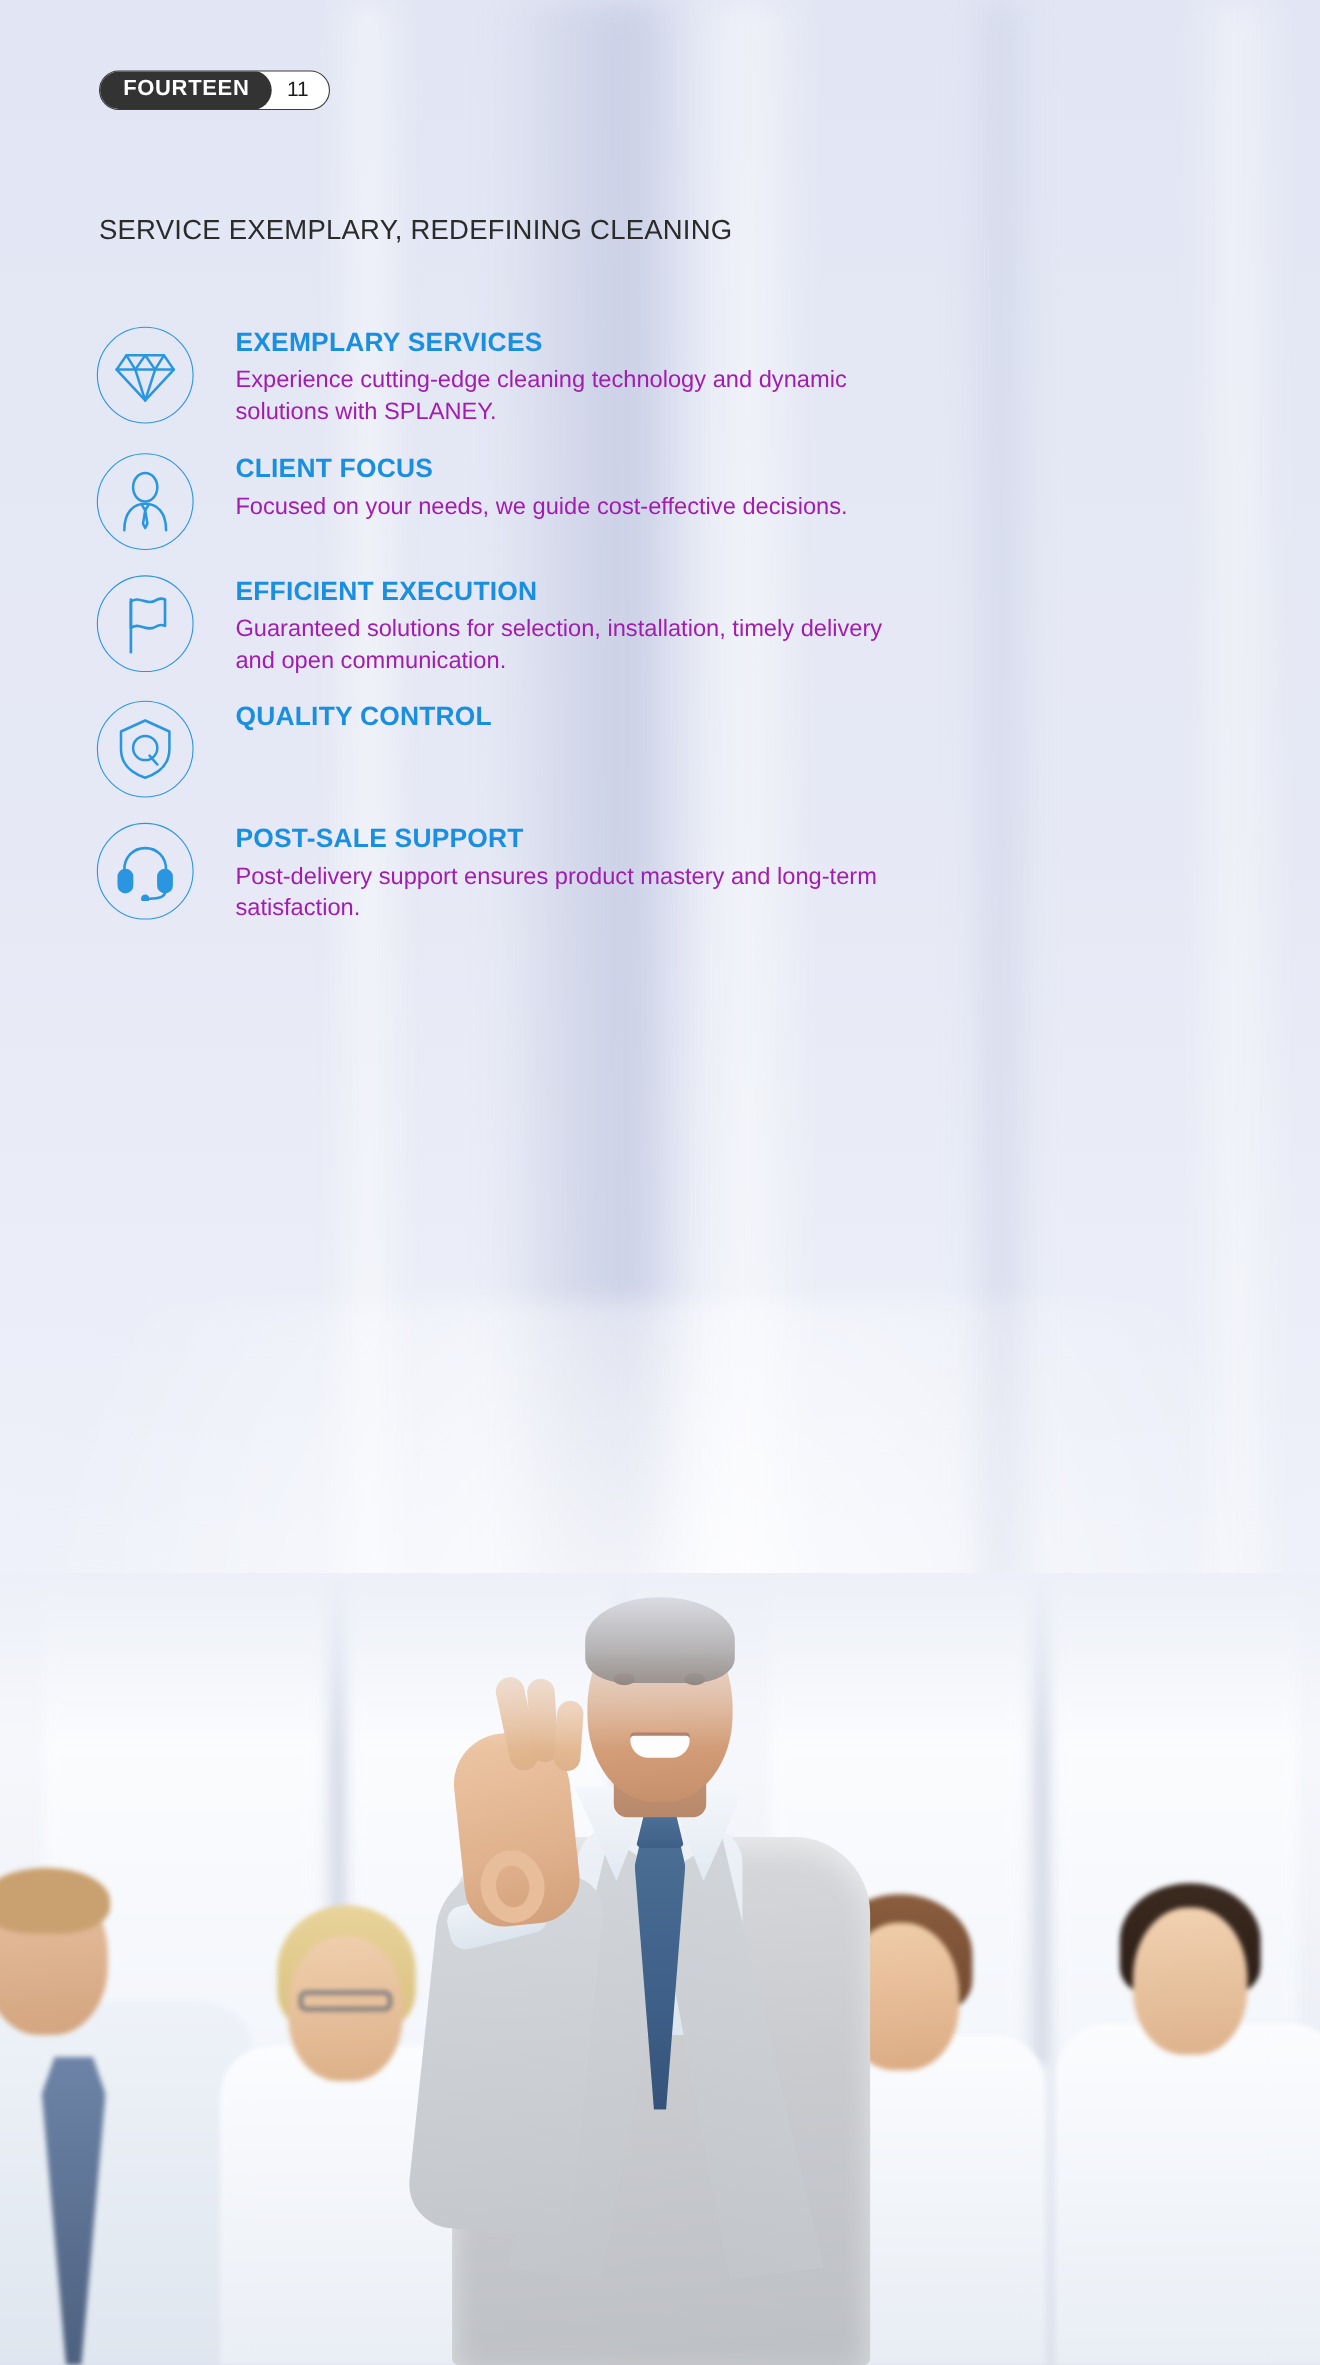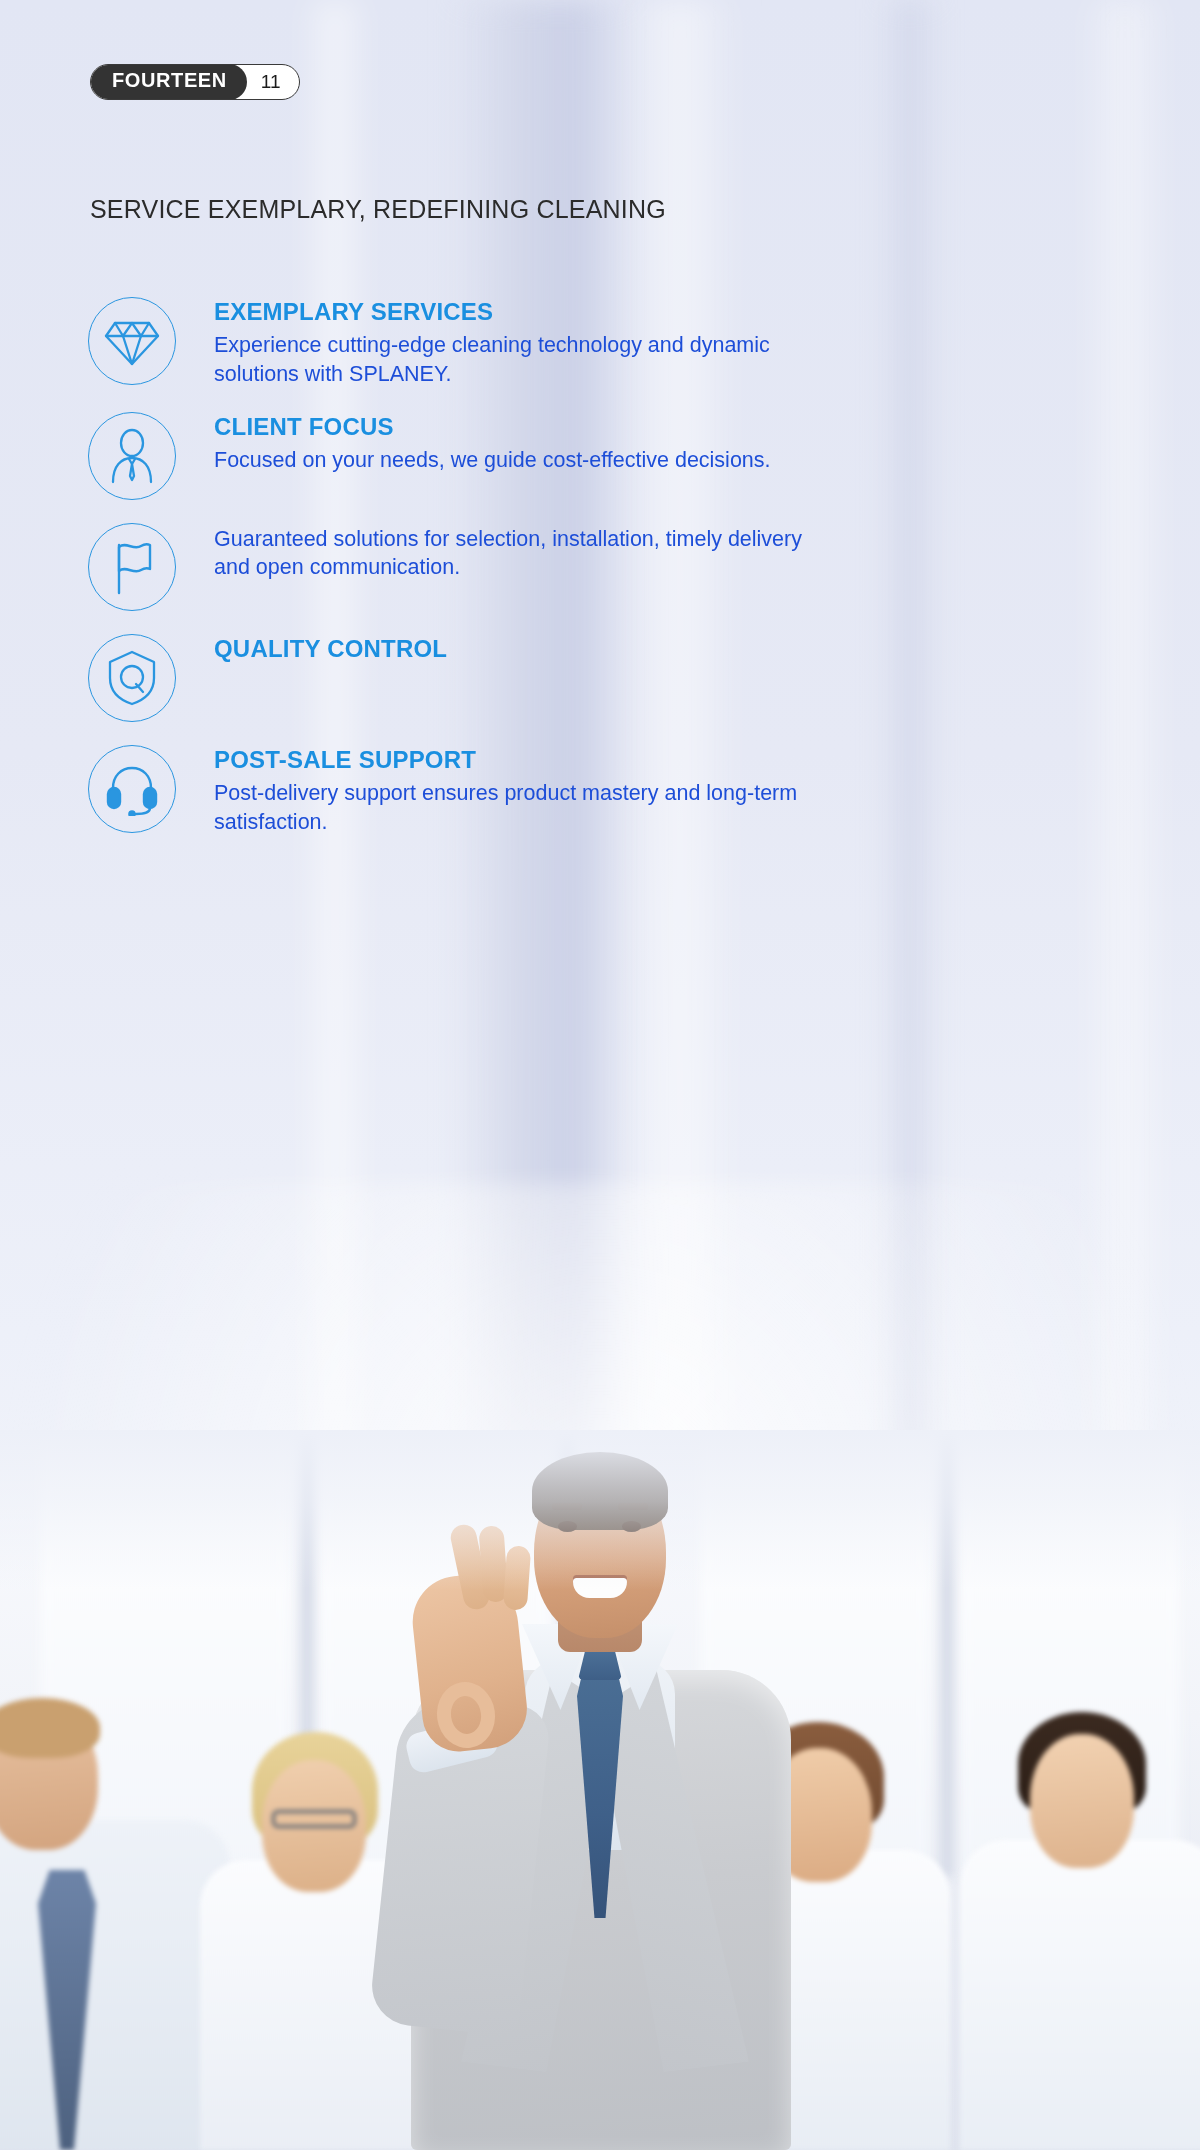--- a/index.html
+++ b/index.html
@@ -87,21 +87,21 @@
     display:flex; align-items:center; justify-content:center;
     margin-right:38px; margin-top:4px;
   }
   .svc-icon svg { display:block; }
   .svc-body { padding-top:6px; }
   .svc-title {
     font-size:24px; font-weight:700; letter-spacing:.2px;
     color:#1a8fe0; margin-bottom:6px; line-height:1.1;
   }
   .svc-desc {
-    font-size:21.5px; font-weight:400; color:#1d4ed8;
+    font-size:21.5px; font-weight:400; color:#a21caf;
     line-height:1.33; max-width:600px;
   }
 
   
   .photo {
     position:absolute; left:0; right:0; bottom:0; height:720px;
     overflow:hidden;
   }
   .photo-fade {
     position:absolute; left:0; right:0; top:0; height:160px;
@@ -282,20 +282,21 @@
     </div>
 
     <div class="svc">
       <div class="svc-icon">
         <svg width="50" height="56" viewBox="0 0 50 56" fill="none" stroke="#2a96e0" stroke-width="2.4" stroke-linejoin="round" stroke-linecap="round">
           <path d="M12 54 V6"></path>
           <path d="M12 8 C19 2 27 12 34 7 C38 4.5 41 5 43 6 V30 C41 29 38 28.5 34 31 C27 36 19 26 12 32 Z"></path>
         </svg>
       </div>
       <div class="svc-body">
+        <div class="svc-title">EFFICIENT EXECUTION</div>
         <div class="svc-desc">Guaranteed solutions for selection, installation, timely delivery and open communication.</div>
       </div>
     </div>
 
     <div class="svc">
       <div class="svc-icon">
         <svg width="52" height="58" viewBox="0 0 52 58" fill="none" stroke="#2a96e0" stroke-width="2.3" stroke-linejoin="round" stroke-linecap="round">
           <path d="M26 3 L48 13 V29 C48 43 38 51 26 55 C14 51 4 43 4 29 V13 Z"></path>
           <circle cx="26" cy="28" r="11"></circle>
           <path d="M30 35 L37 43"></path>

